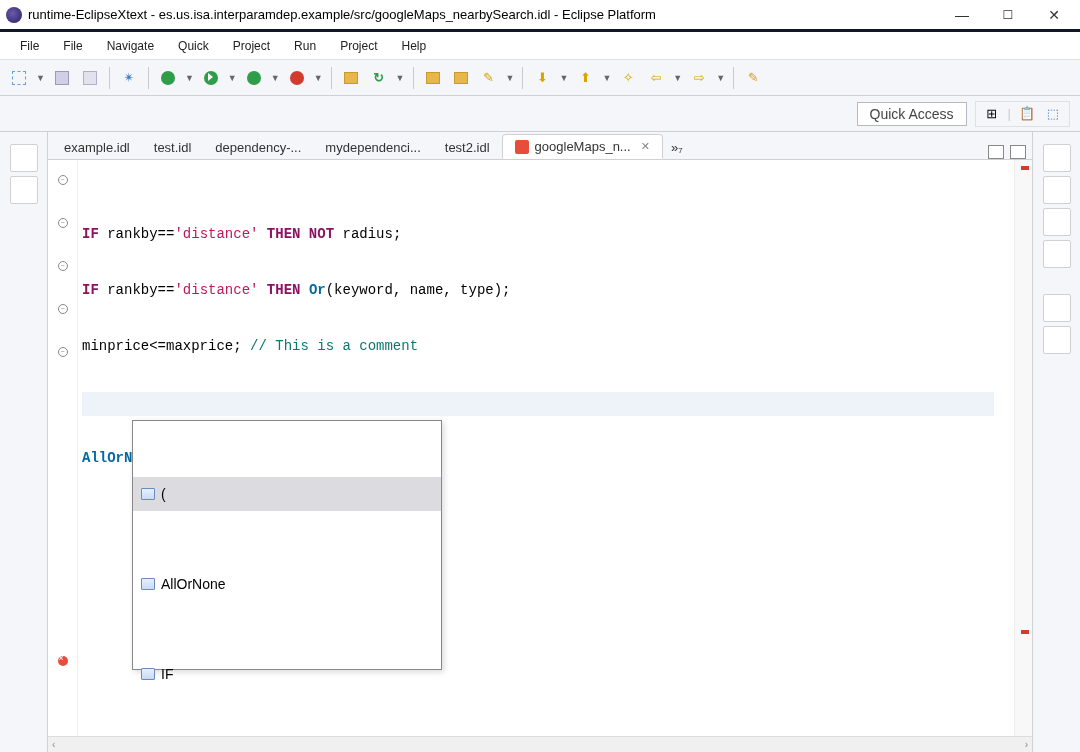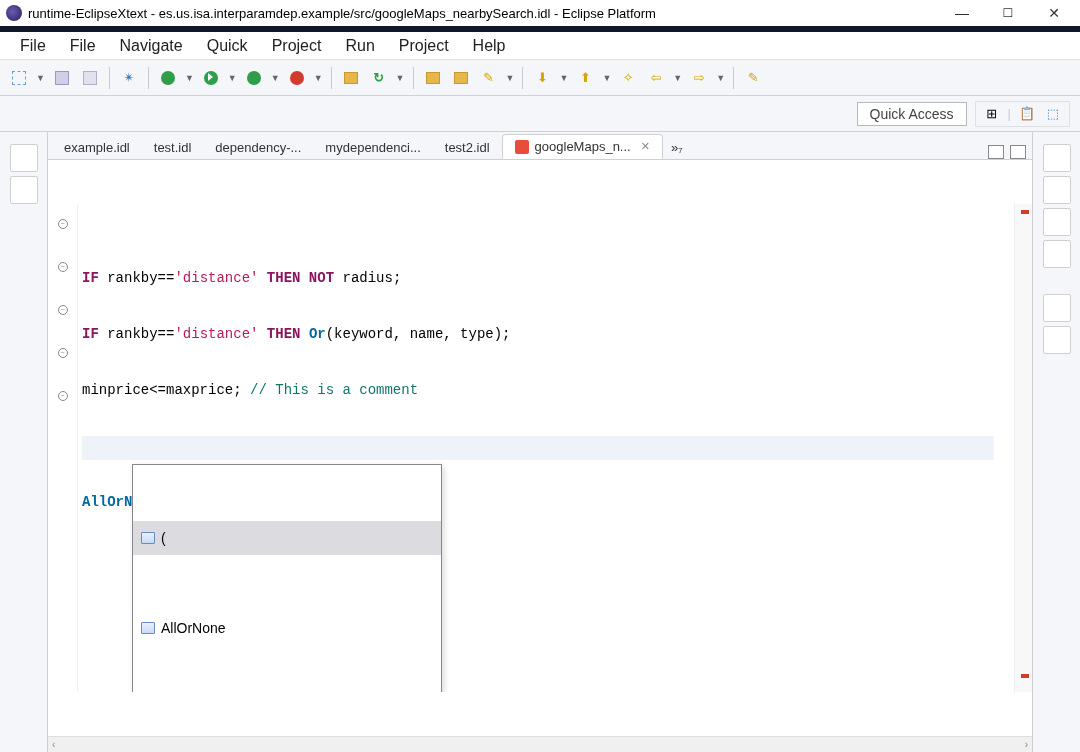--- a/index.html
+++ b/index.html
@@ -1,39 +1,39 @@
 <!DOCTYPE html>
 <html><head>
 <meta charset="utf-8">
 <style>
   * { box-sizing: border-box; margin: 0; padding: 0; }
   html, body { width: 1080px; height: 752px; font-family: "Segoe UI", Tahoma, sans-serif; font-size: 13px; background: #f0f0f0; overflow: hidden; }
-  .titlebar { height: 32px; background: #fff; display: flex; align-items: center; padding: 0 6px; border-bottom: 6px solid #0f172a; }
+  .titlebar { height: 32px; background: #fff; display: flex; align-items: center; padding: 0 6px; border-bottom: 3px solid #0f172a; }
   .titlebar .eclipse-icon { width: 16px; height: 16px; border-radius: 50%; background: radial-gradient(circle at 40% 40%, #6a5aad, #2a2060); margin-right: 6px; }
   .titlebar .title { flex: 1; font-size: 13px; color: #000; }
   .winbtns { display: flex; gap: 18px; padding-right: 6px; }
   .winbtn { width: 28px; height: 20px; display: flex; align-items: center; justify-content: center; font-size: 14px; color: #333; }
   .winbtn.max { font-size: 12px; }
   .menubar { height: 28px; background: #fff; display: flex; align-items: center; gap: 4px; padding: 0 10px; border-bottom: 1px solid #e0e0e0; }
-  .menubar span { padding: 4px 10px; font-size: 16px; color: #222; }
+  .menubar span { padding: 4px 10px; font-size: 12px; color: #222; }
   .toolbar { height: 36px; background: #f5f6fa; display: flex; align-items: center; padding: 0 8px; gap: 6px; border-bottom: 1px solid #d0d0d4; }
   .tb-sep { width:1px; height:22px; background:#c8c8d0; margin:0 2px;}
   .tb-btn { width: 22px; height: 22px; border-radius:3px; display:flex; align-items:center; justify-content:center; }
   .circ { width:14px; height:14px; border-radius:50%; display:inline-block; position:relative;}
   .circ::after { content:""; position:absolute; font-size:8px; color:#fff; }
   .quickrow { height:36px; background:#f5f6fa; display:flex; align-items:center; justify-content:flex-end; padding:0 10px; gap:8px; border-bottom:1px solid #d0d0d4;}
   .quick-access { border:1px solid #b8b8c0; background:#fff; padding:3px 12px; font-size:14px; color:#444;}
   .persp { display:flex; gap:6px; align-items:center; border:1px solid #e0e0e0; padding:2px 6px;}
   .persp div { width:20px; height:20px; display:flex; align-items:center; justify-content:center;}
   .main { display:flex; height: 620px; }
   .gutter-left { width:48px; background:#f5f6fa; border-right:1px solid #d0d0d4; padding-top:8px;}
   .gutter-left .mini { width:28px; height:28px; margin:4px auto; border:1px solid #d0d0d4; background:#fff; border-radius:2px;}
   .gutter-right { width:48px; background:#f5f6fa; border-left:1px solid #d0d0d4; padding-top:8px;}
   .gutter-right .mini { width:28px; height:28px; margin:4px auto; border:1px solid #d0d0d4; background:#fff; border-radius:2px;}
-  .editor { flex:1; display:flex; flex-direction:column; background:#fff;gap:44px;}
+  .editor { flex:1; display:flex; flex-direction:column; background:#fff;}
   .tabs { height:28px; display:flex; align-items:flex-end; background:#f5f6fa; border-bottom:1px solid #d0d0d4; padding-left:4px;}
   .tab { padding:4px 12px; font-size:13px; color:#333; display:flex; align-items:center; gap:6px;}
   .tab.active { background:#fff; border:1px solid #d0d0d4; border-bottom:1px solid #fff; border-top-left-radius:4px; border-top-right-radius:4px;}
   .tab .fileicon { width:14px; height:14px; background:#e84d3c; border-radius:2px; display:inline-block;}
   .tab .close { font-size:11px; color:#888; margin-left:4px;}
   .tabs .more { padding:4px 8px; color:#333;}
   .tabs .right-icons { margin-left:auto; display:flex; gap:6px; padding-right:6px;}
   .tabs .right-icons div { width:16px; height:14px; border:1px solid #888; background:#fff;}
   .code { flex:1; position:relative; display:flex; overflow:hidden;}
   .foldgutter { width:30px; background:#fff; border-right:1px solid #eee; padding-top:6px;}

